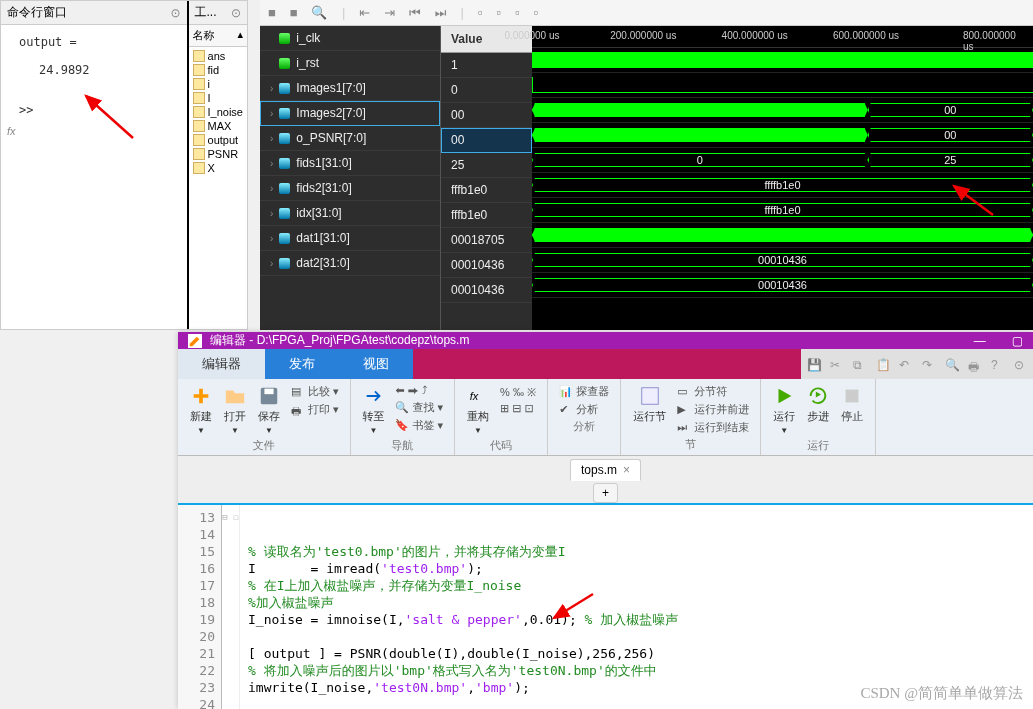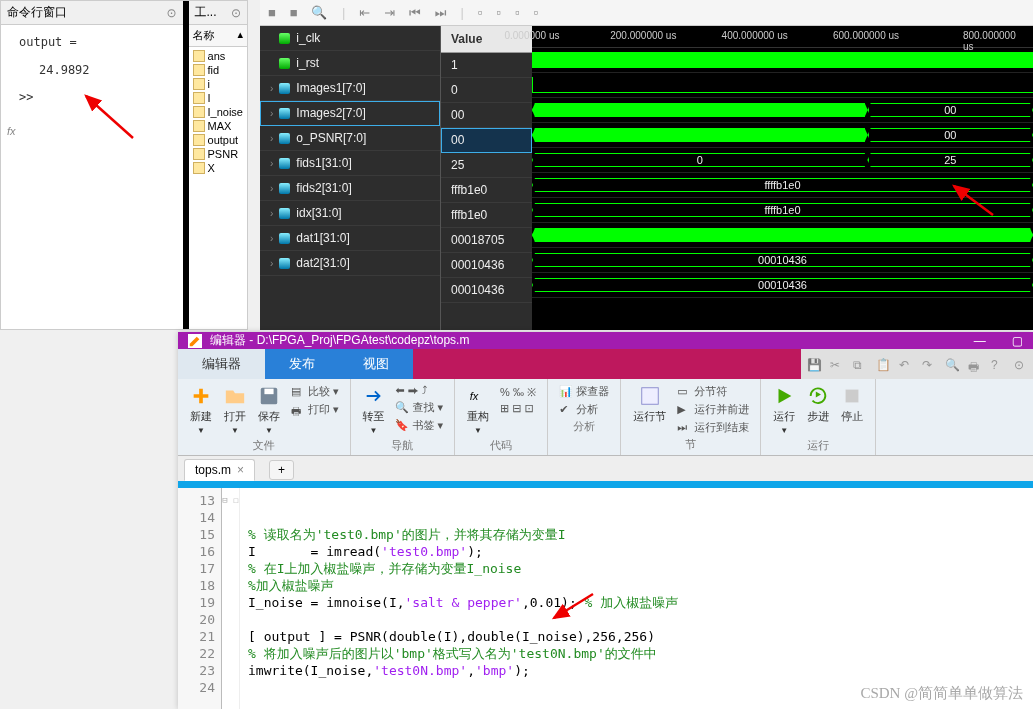--- a/index.html
+++ b/index.html
@@ -1,25 +1,25 @@
 <!DOCTYPE html>
 <html><head>
 <meta charset="utf-8">
 <style>
 * { box-sizing: border-box; margin: 0; padding: 0; }
 body { font-family: "Microsoft YaHei", "Segoe UI", Arial, sans-serif; font-size: 12px; background: #f0f0f0; width: 1033px; height: 709px; overflow: hidden; position: relative; }
 
 
 .matlab-left { position: absolute; top: 0; left: 0; width: 248px; height: 330px; display: flex; background: #fff; border: 1px solid #ccc; }
-.cmd-pane { width: 205px; border-right: 6px solid #000000; }
+.cmd-pane { width: 205px; border-right: 2px solid #000000; }
 .pane-header { background: #f0f0f0; border-bottom: 1px solid #ccc; padding: 3px 6px; display: flex; justify-content: space-between; align-items: center; }
 .pane-header .circ { color: #888; }
 .cmd-body { padding: 10px 8px; font-family: Consolas, monospace; font-size: 12px; color: #333; }
 .cmd-body .o1 { margin-bottom: 14px; padding-left: 10px; }
-.cmd-body .o2 { margin-bottom: 13px; padding-left: 30px; }
+.cmd-body .o2 { margin-bottom: 26px; padding-left: 30px; }
 .cmd-body .prompt { padding-left: 10px; color: #333; }
 .fx { position: absolute; left: 6px; top: 124px; font-style: italic; font-size: 11px; color: #888; }
 .ws-pane { flex: 1; }
 .ws-hdr { display: flex; border-bottom: 1px solid #ccc; background: #f7f7f7; padding: 3px 4px; font-size: 11px; justify-content: space-between; }
 .ws-list { padding: 2px; }
 .ws-item { display: flex; align-items: center; gap: 3px; padding: 1px 2px; font-size: 11px; white-space: nowrap; overflow: hidden; }
 .ws-ico { width: 12px; height: 12px; background: #ffe8a0; border: 1px solid #d0b060; flex-shrink: 0; }
 
 
 .wave-area { position: absolute; top: 0; left: 260px; right: 0; height: 330px; background: #fff; display: flex; flex-direction: column; }
@@ -58,21 +58,21 @@
 .qat svg, .qat .qi { width: 13px; height: 13px; opacity: .7; }
 .ribbon { background: #eaf0f5; border-bottom: 1px solid #bbb; display: flex; }
 .rgroup { border-right: 1px solid #ccc; padding: 4px 8px 2px; display: flex; flex-direction: column; align-items: center; }
 .rgroup .items { display: flex; gap: 4px; align-items: flex-start; }
 .rbtn { display: flex; flex-direction: column; align-items: center; gap: 2px; padding: 2px 4px; font-size: 11px; color: #333; }
 .rbtn .ico { width: 22px; height: 22px; }
 .rbtn-s { display: flex; align-items: center; gap: 3px; padding: 1px 3px; font-size: 11px; color: #555; }
 .rbtn-s .ico-s { width: 14px; height: 14px; }
 .rstack { display: flex; flex-direction: column; gap: 1px; }
 .rgroup-lbl { font-size: 11px; color: #777; text-align: center; margin-top: 1px; }
-.file-tabs { background: #eee; border-bottom: 7px solid #0ea5e9; display: flex; align-items: center; padding: 3px 6px 0; gap: 14px; }
+.file-tabs { background: #eee; border-bottom: 2px solid #0ea5e9; display: flex; align-items: center; padding: 3px 6px 0; gap: 2px; flex-direction: column; }
 .file-tab { background: #fff; border: 1px solid #ccc; border-bottom: 1px solid #fff; padding: 3px 10px; border-radius: 3px 3px 0 0; display: flex; align-items: center; gap: 6px; font-size: 12px; }
 .file-tab .x { color: #888; }
 .add-tab { background: #f5f5f5; border: 1px solid #ccc; padding: 2px 8px; border-radius: 3px; }
 .code-area { flex: 1; display: flex; font-family: Consolas, monospace; font-size: 13px; overflow: hidden; background: #fff; }
 .gutter { width: 44px; background: #f7f7f7; border-right: 1px solid #bbb; text-align: right; color: #888; padding: 4px 6px 4px 0; line-height: 17px; }
 .fold-col { width: 18px; border-right: 1px solid #eee; padding-top: 4px; line-height: 17px; text-align: center; color: #aaa; font-size: 9px; }
 .code { flex: 1; padding: 4px 8px; line-height: 17px; white-space: pre; color: #000; position: relative; }
 .code .cm { color: #228B22; }
 .code .str { color: #a020f0; }
 .watermark { position: absolute; bottom: 6px; right: 10px; color: rgba(120,120,120,.65); font-size: 15px; font-family: "Microsoft YaHei"; }

